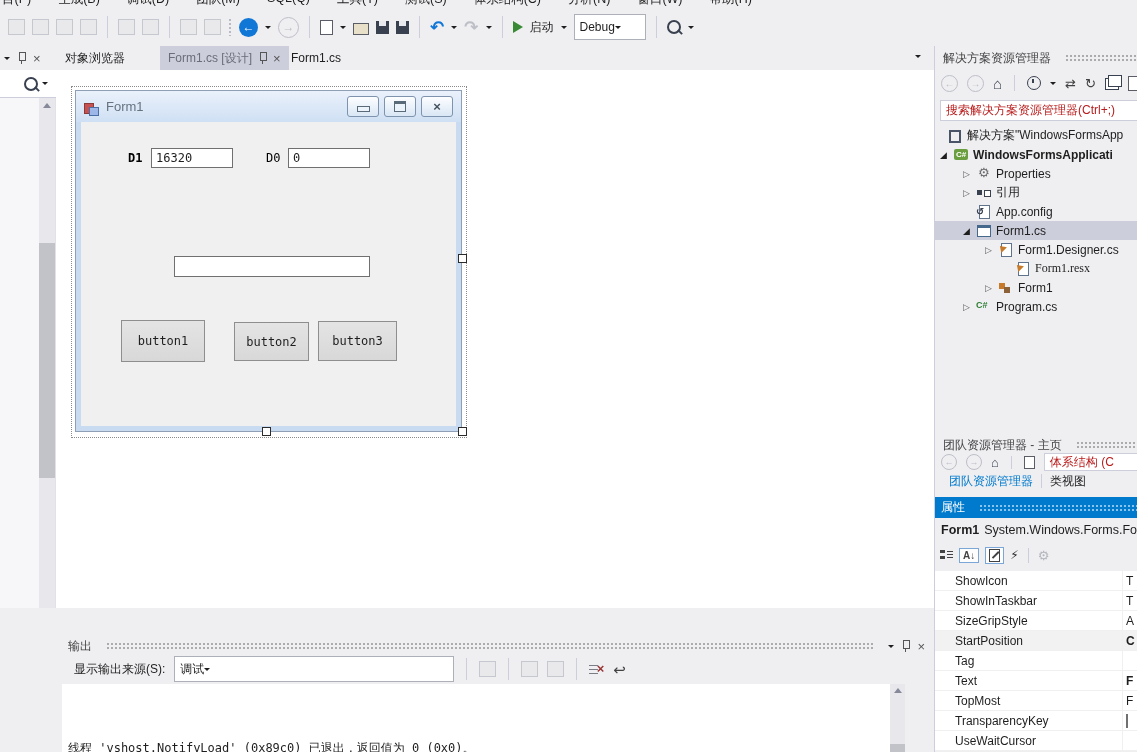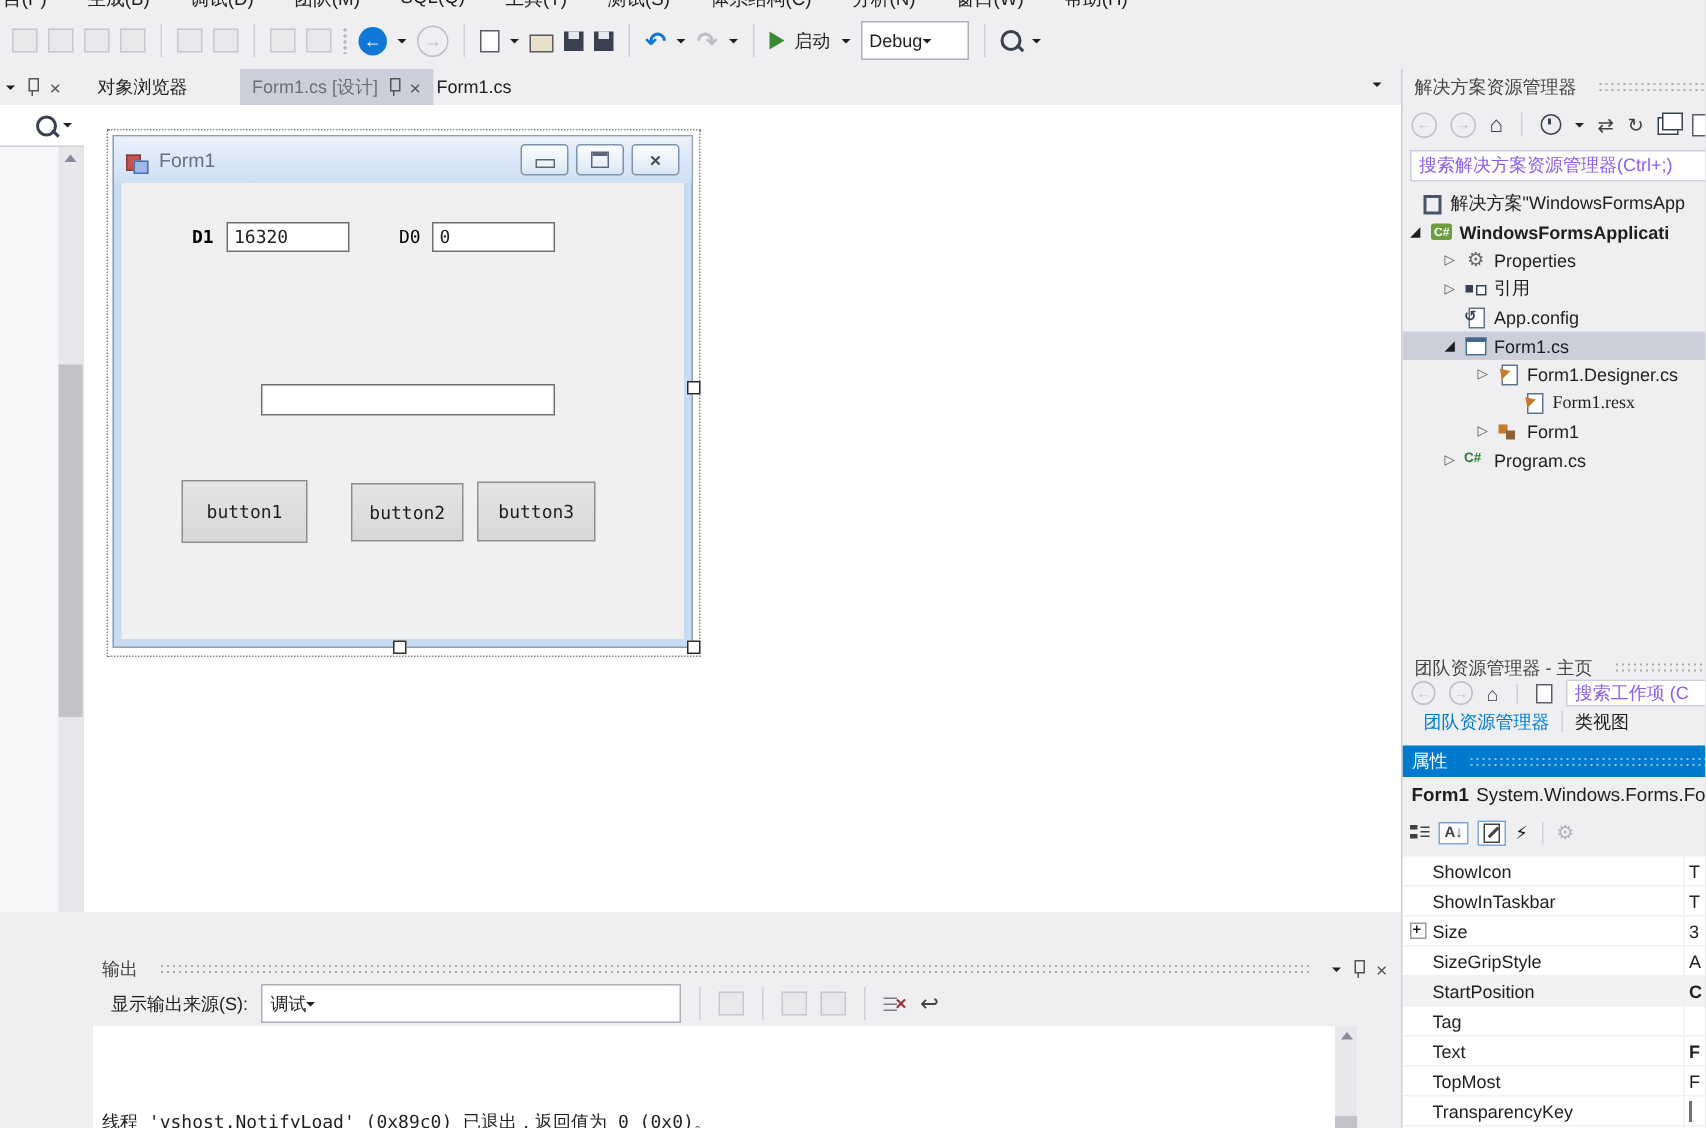--- a/index.html
+++ b/index.html
@@ -91,21 +91,21 @@
 
   
   .rightpanel{position:absolute;left:934px;top:46px;width:203px;height:706px;background:#EFEFF2;border-left:1px solid #CCCEDB;box-sizing:border-box;overflow:hidden;}
   .abs{position:absolute;}
   .se-tools{display:flex;align-items:center;gap:9px;padding-left:6px;height:22px;}
   .homeic{font-size:15px;color:#39404F;line-height:1;}
   .clockic{width:12px;height:12px;border:1.5px solid #39404F;border-radius:50%;position:relative;flex:none;}
   .clockic::after{content:"";position:absolute;left:4px;top:2px;width:1.5px;height:4px;background:#39404F;}
   .stackic{width:12px;height:10px;border:1px solid #39404F;position:relative;background:#fff;margin-top:2px;flex:none;}
   .stackic::before{content:"";position:absolute;left:2px;top:-4px;width:12px;height:10px;border:1px solid #39404F;background:#fff;}
-  .searchbox{height:21px;border:1px solid #CCCEDB;background:#fff;color:#8b5cf6;display:flex;align-items:center;padding:0 5px;box-sizing:border-box;white-space:nowrap;overflow:hidden;}
+  .searchbox{height:21px;border:1px solid #CCCEDB;background:#fff;color:#b91c1c;display:flex;align-items:center;padding:0 5px;box-sizing:border-box;white-space:nowrap;overflow:hidden;}
   .tree{position:absolute;left:0;width:203px;}
   .trow{height:19px;display:flex;align-items:center;white-space:nowrap;overflow:hidden;}
   .trow.sel{background:#CCCEDB;}
   .exp{width:13px;font-size:9px;color:#5B5B5B;flex:none;text-align:left;}
   .exp.open{color:#1E1E1E;}
   .tlabel{margin-left:4px;}
   .bold{font-weight:bold;}
   .ic{width:16px;height:14px;position:relative;flex:none;}
   .ic-sln::before{content:"";position:absolute;left:2px;top:1px;width:8px;height:9px;border:2px solid #4A5468;}
   .ic-proj::before{content:"C#";position:absolute;left:1px;top:1px;font-size:8px;font-weight:bold;color:#fff;background:#6A9E3E;padding:1px 2px;border-radius:2px;}
@@ -392,21 +392,21 @@
       <span>团队资源管理器 - 主页</span>
       <span class="dots"></span>
     </div>
     <div class="abs se-tools" style="left:0;top:407px;width:203px;height:18px;">
       <span class="navc off" style="width:14px;height:14px;font-size:9px;">←</span>
       <span class="navc off" style="width:14px;height:14px;font-size:9px;">→</span>
       <span class="homeic" style="font-size:13px;">⌂</span>
       <span class="sep" style="height:13px;"></span>
       <span class="pageic" style="width:9px;height:11px;"></span>
       <span class="searchbox" style="width:100px;height:18px;">
-        <span>搜索工作项 (C</span>
+        <span>体系结构 (C</span>
       </span>
     </div>
     <div class="abs ptabs" style="left:0;top:424px;width:203px;">
       <span class="ptab on">团队资源管理器</span>
       <span class="vline"></span>
       <span class="ptab">类视图</span>
     </div>
 
     <div class="abs props-head" style="left:0;top:451px;width:203px;">
       <span>属性</span>
@@ -434,27 +434,20 @@
         <span class="pgut"></span>
         <span class="pname">ShowIcon</span>
         <span class="pval">T</span>
       </div>
       <div class="prow">
         <span class="pgut"></span>
         <span class="pname">ShowInTaskbar</span>
         <span class="pval">T</span>
       </div>
       <div class="prow">
-        <span class="pgut">
-            <span class="plus"></span>
-          </span>
-        <span class="pname">Size</span>
-        <span class="pval">3</span>
-      </div>
-      <div class="prow">
         <span class="pgut"></span>
         <span class="pname">SizeGripStyle</span>
         <span class="pval">A</span>
       </div>
       <div class="prow hl">
         <span class="pgut"></span>
         <span class="pname">StartPosition</span>
         <span class="pval b">C</span>
       </div>
       <div class="prow">

